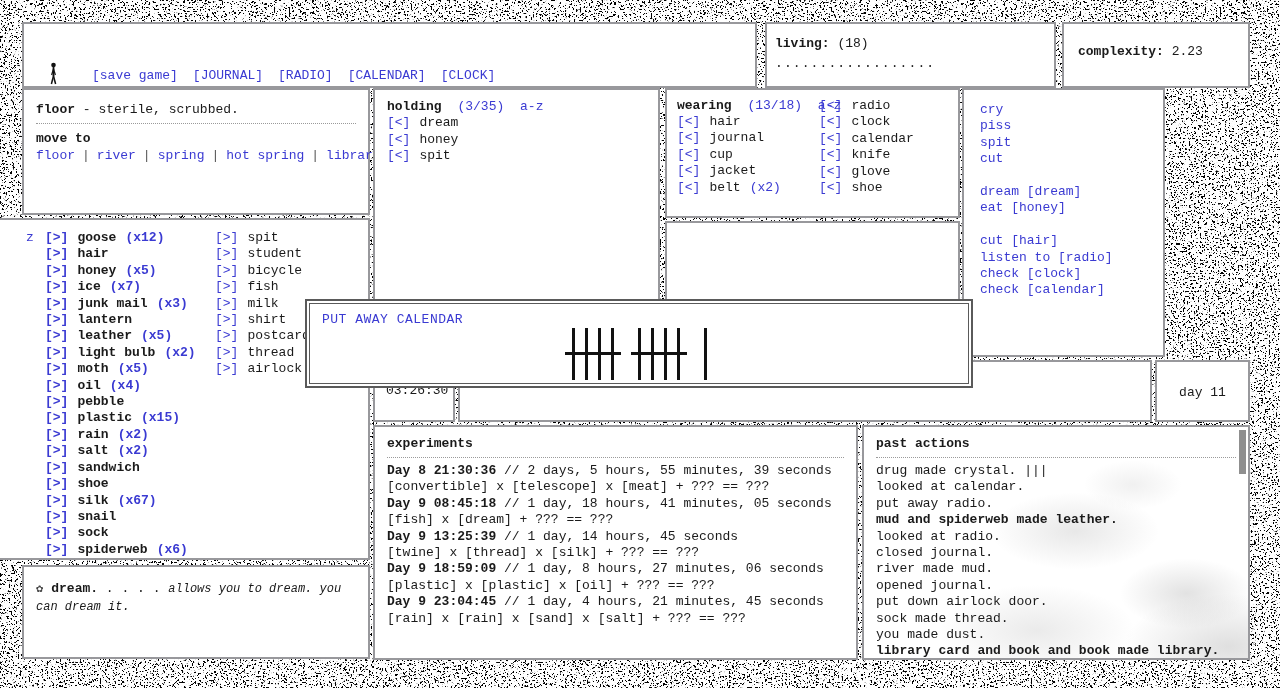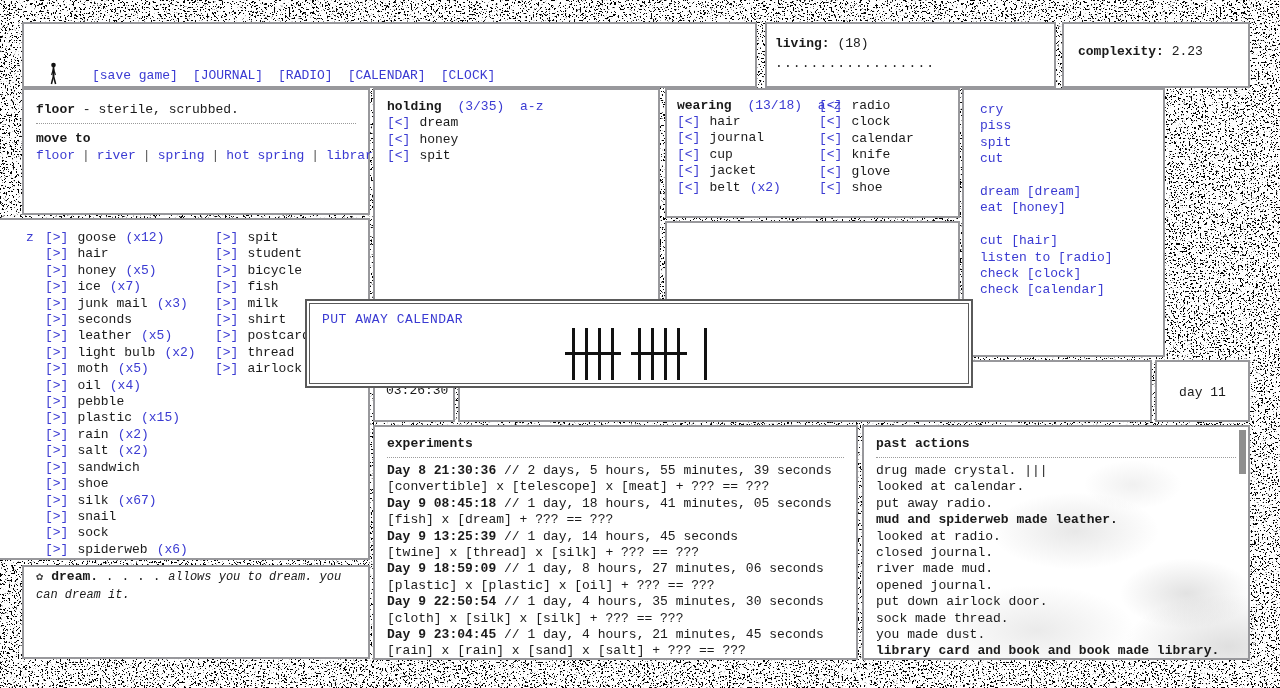--- a/index.html
+++ b/index.html
@@ -43,26 +43,26 @@
   .wear-head{position:absolute;left:10px;top:8px;white-space:nowrap;}
   .wear-col1{position:absolute;left:10px;top:24px;}
   .wear-col2{position:absolute;left:152px;top:8px;}
   .wearsub{left:665px;top:221px;width:295px;height:136px;}
   
   .actpanel{left:962px;top:88px;width:203px;height:269px;padding:12px 0 0 16px;}
   .act-row{line-height:16.4px;min-height:16.4px;}
 
   
   .itemspanel{left:-30px;top:218px;width:400px;height:342px;}
-  .items-col1{position:absolute;left:73px;top:10px;}
+  .items-col1{position:absolute;left:73px;top:10px;font-weight:bold;}
   .items-col2{position:absolute;left:243px;top:10px;}
   .sortfrag{position:absolute;left:54px;top:10px;line-height:16.4px;}
 
   
-  .dreampanel{left:22px;top:565px;width:348px;height:94px;padding:1px 12px;line-height:17px;}
+  .dreampanel{left:22px;top:565px;width:348px;height:94px;padding:13px 12px;line-height:17px;}
   .moth{color:#444;font-size:12px;margin-right:8px;}
 
   
   .timecell{left:373px;top:360px;width:82px;height:62px;}
   .timecell .t{position:absolute;left:11px;top:21px;}
   .midcell{left:458px;top:360px;width:694px;height:62px;}
   .daycell{left:1155px;top:360px;width:95px;height:62px;text-align:center;padding-top:23px;}
 
   
   .exppanel{left:373px;top:425px;width:485px;height:235px;padding:9px 12px;overflow:hidden;}
@@ -277,21 +277,21 @@
       <div class="row">
         <span class="link glyph">[&gt;]</span><span>honey</span><span class="link qty">(x5)</span>
       </div>
       <div class="row">
         <span class="link glyph">[&gt;]</span><span>ice</span><span class="link qty">(x7)</span>
       </div>
       <div class="row">
         <span class="link glyph">[&gt;]</span><span>junk mail</span><span class="link qty">(x3)</span>
       </div>
       <div class="row">
-        <span class="link glyph">[&gt;]</span><span>seconds</span><span class="link qty"></span>
+        <span class="link glyph">[&gt;]</span><span>lantern</span><span class="link qty"></span>
       </div>
       <div class="row">
         <span class="link glyph">[&gt;]</span><span>leather</span><span class="link qty">(x5)</span>
       </div>
       <div class="row">
         <span class="link glyph">[&gt;]</span><span>light bulb</span><span class="link qty">(x2)</span>
       </div>
       <div class="row">
         <span class="link glyph">[&gt;]</span><span>moth</span><span class="link qty">(x5)</span>
       </div>
@@ -388,24 +388,20 @@
         <div class="exp-head"><span class="b">Day 9 08:45:18</span> <span>// 1 day, 18 hours, 41 minutes, 05 seconds</span></div>
         <div class="exp-formula">[fish] x [dream] + ??? == ???</div>
       </div>
       <div>
         <div class="exp-head"><span class="b">Day 9 13:25:39</span> <span>// 1 day, 14 hours, 45 seconds</span></div>
         <div class="exp-formula">[twine] x [thread] x [silk] + ??? == ???</div>
       </div>
       <div>
         <div class="exp-head"><span class="b">Day 9 18:59:09</span> <span>// 1 day, 8 hours, 27 minutes, 06 seconds</span></div>
         <div class="exp-formula">[plastic] x [plastic] x [oil] + ??? == ???</div>
-      </div>
-      <div>
-        <div class="exp-head"><span class="b">Day 9 22:50:54</span> <span>// 1 day, 4 hours, 35 minutes, 30 seconds</span></div>
-        <div class="exp-formula">[cloth] x [silk] x [silk] + ??? == ???</div>
       </div>
       <div>
         <div class="exp-head"><span class="b">Day 9 23:04:45</span> <span>// 1 day, 4 hours, 21 minutes, 45 seconds</span></div>
         <div class="exp-formula">[rain] x [rain] x [sand] x [salt] + ??? == ???</div>
       </div>
     </div>
 </div>
 
 <div class="panel pastpanel">
   <div class="b">past actions</div>

